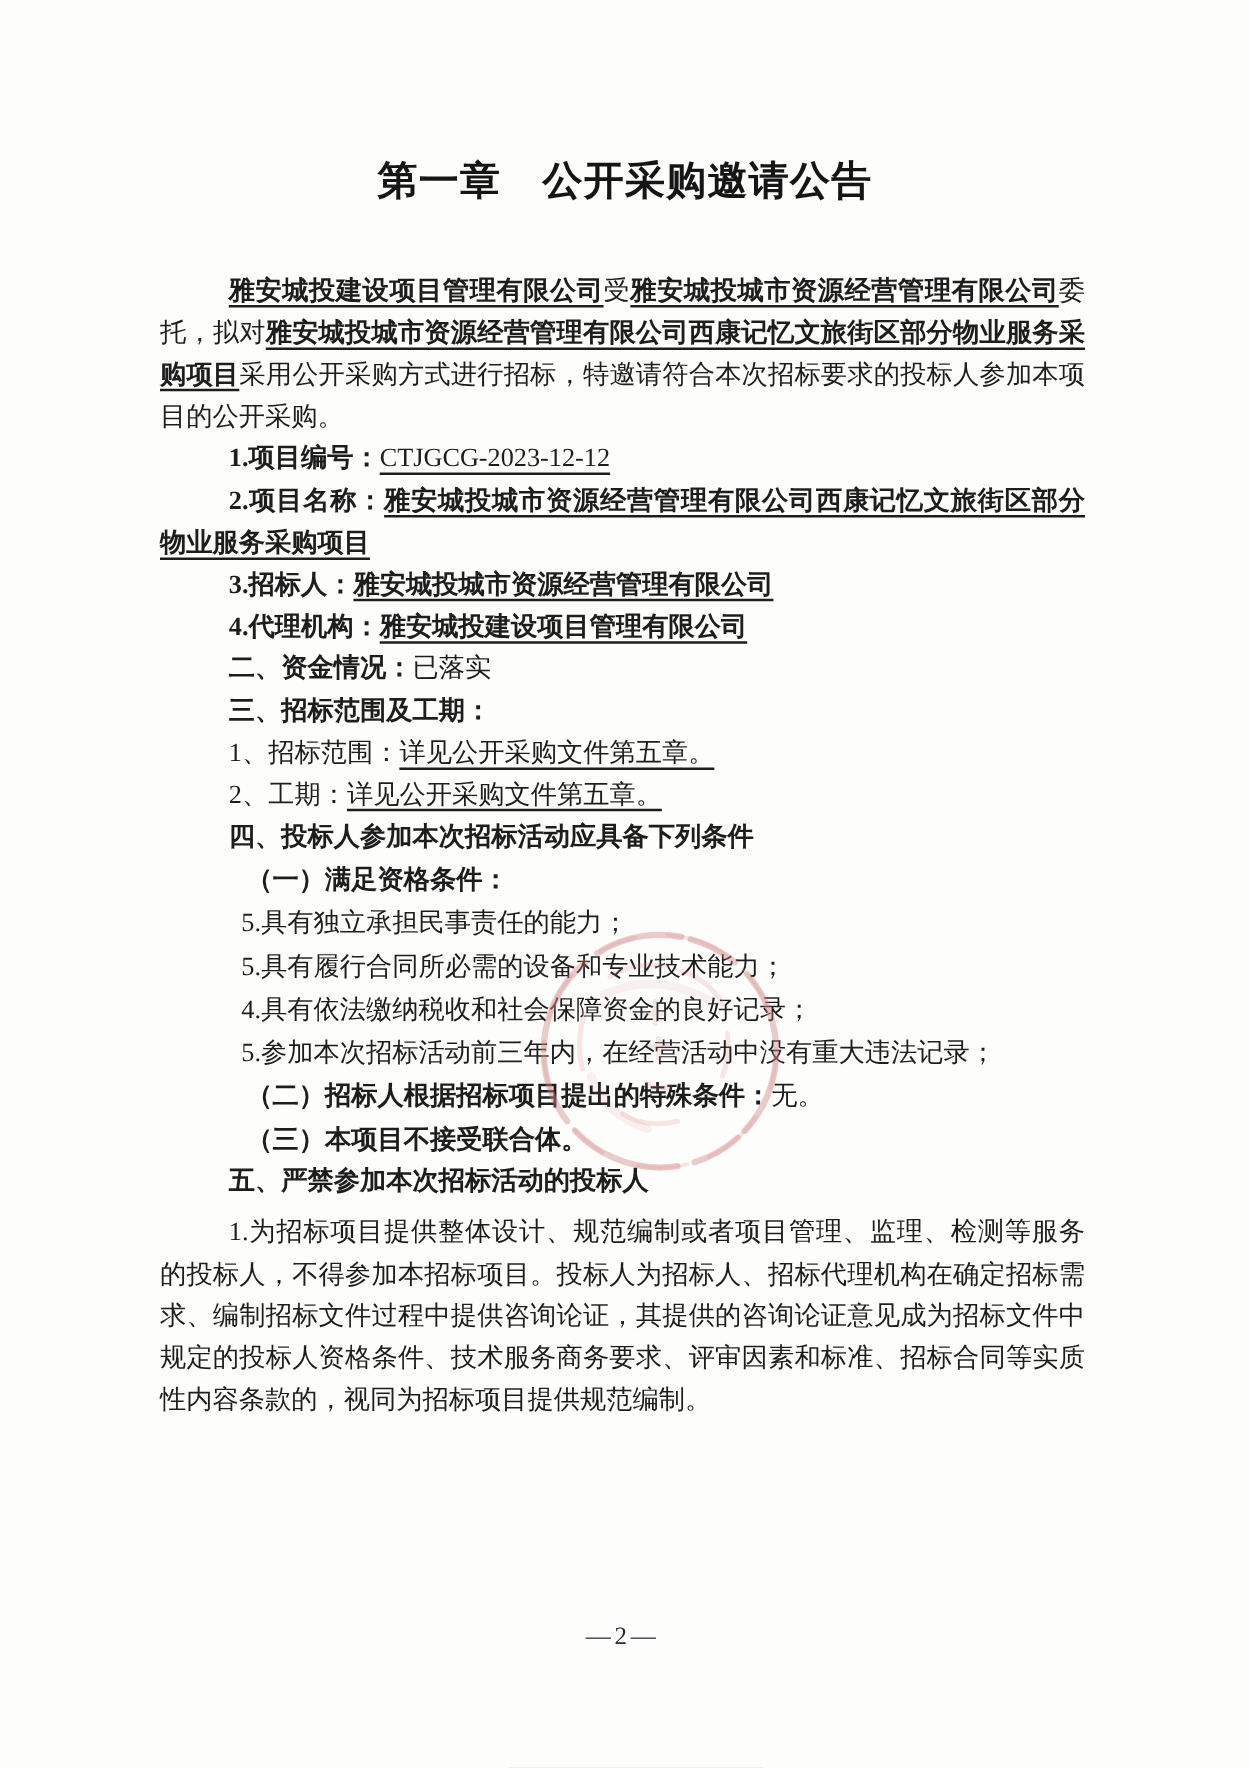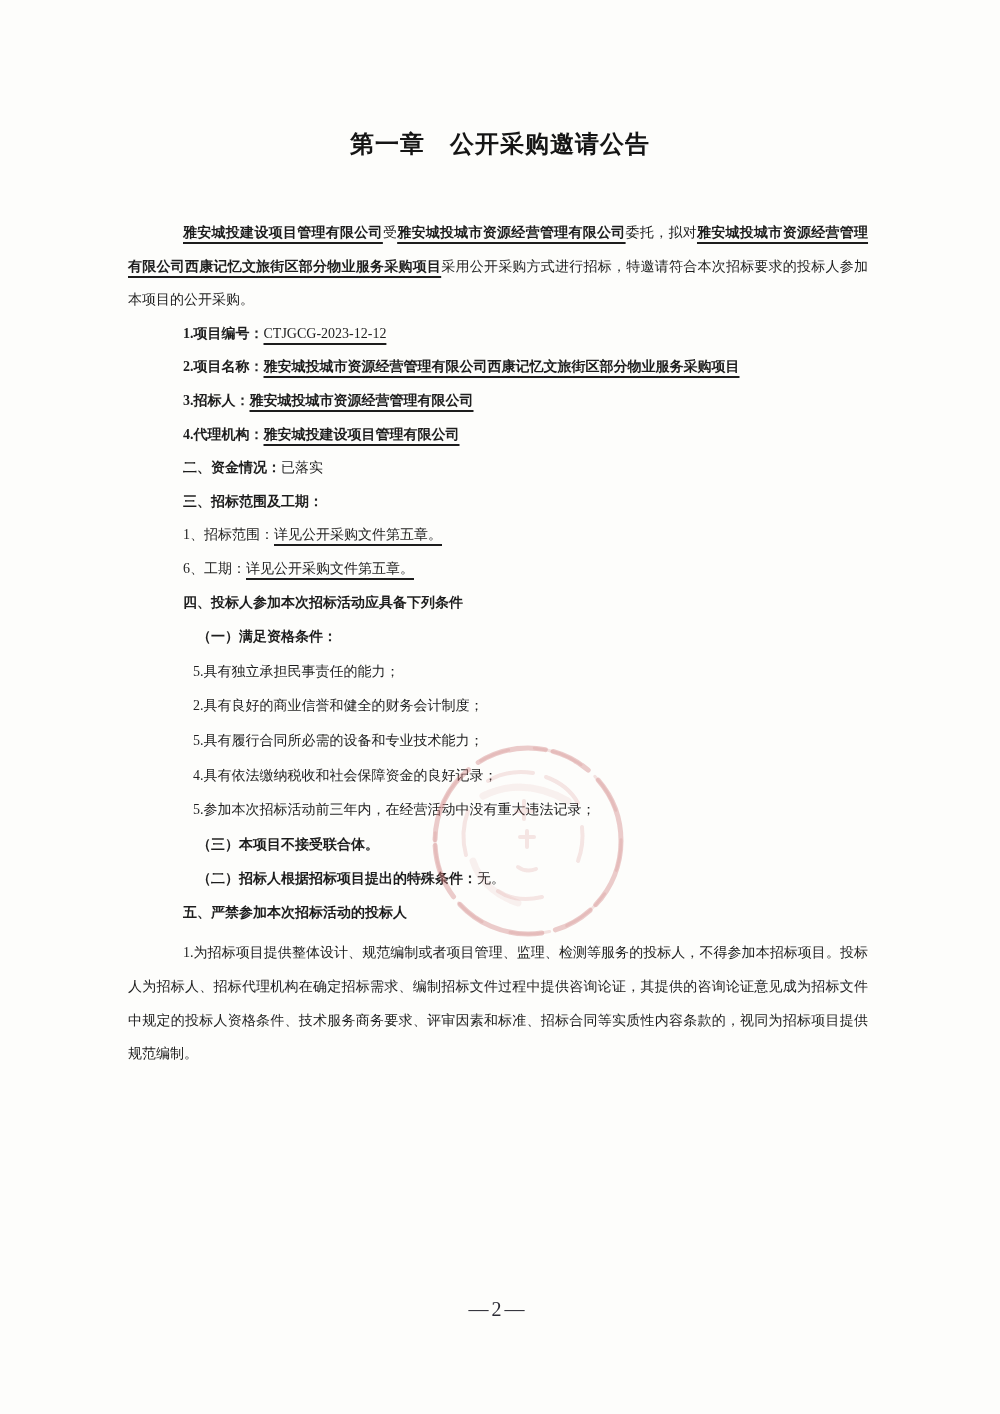--- a/index.html
+++ b/index.html
@@ -11,28 +11,28 @@
     font-family:"Liberation Serif","DejaVu Serif",serif;
     color:#1d1d1d;
     overflow:hidden;
     box-sizing:border-box;
     padding-top:129px;
   }
   .content{
     position:relative;
     margin-left:128px;
     width:740px;
-    font-size:14px;
+    font-size:21px;
     line-height:33.6px;
     text-align:justify;
     text-justify:inter-ideograph;
   }
   h1.title{
     margin:0;
-    font-size:24px;
+    font-size:32px;
     line-height:30px;
     font-weight:bold;
     text-align:center;
     letter-spacing:1px;
     color:#151515;
   }
   p{margin:0;padding:0;}
   .intro{margin-top:57px;text-indent:55px;}
   .line{text-indent:55px;}
   .line2{text-indent:69px;}
@@ -82,34 +82,33 @@
     <p class="line"><span class="b">3.招标人：</span><span class="b u">雅安城投城市资源经营管理有限公司</span></p>
 
     <p class="line"><span class="b">4.代理机构：</span><span class="b u">雅安城投建设项目管理有限公司</span></p>
 
     <p class="line"><span class="b">二、资金情况：</span><span>已落实</span></p>
 
     <p class="line b">三、招标范围及工期：</p>
 
     <p class="line"><span>1、招标范围：</span><span class="u">详见公开采购文件第五章。</span></p>
 
-    <p class="line"><span>6、工期：</span><span class="u">详见公开采购文件第五章。</span></p>
+    <p class="line"><span>2、工期：</span><span class="u">详见公开采购文件第五章。</span></p>
 
 
     <p class="line b">四、投标人参加本次招标活动应具备下列条件</p>
 
     <div class="cond">
       <p class="line2 b qhead">（一）满足资格条件：</p>
       <p class="line3">5.具有独立承担民事责任的能力；</p>
-      <p class="line3">2.具有良好的商业信誉和健全的财务会计制度；</p>
       <p class="line3">5.具有履行合同所必需的设备和专业技术能力；</p>
       <p class="line3">4.具有依法缴纳税收和社会保障资金的良好记录；</p>
       <p class="line3">5.参加本次招标活动前三年内，在经营活动中没有重大违法记录；</p>
+      <p class="line2"><span class="b">（二）招标人根据招标项目提出的特殊条件：</span><span>无。</span></p>
       <p class="line2 b">（三）本项目不接受联合体。</p>
-      <p class="line2"><span class="b">（二）招标人根据招标项目提出的特殊条件：</span><span>无。</span></p>
     </div>
 
     <p class="line b">五、严禁参加本次招标活动的投标人</p>
 
     <p class="final-para">1.为招标项目提供整体设计、规范编制或者项目管理、监理、检测等服务的投标人，不得参加本招标项目。投标人为招标人、招标代理机构在确定招标需求、编制招标文件过程中提供咨询论证，其提供的咨询论证意见成为招标文件中规定的投标人资格条件、技术服务商务要求、评审因素和标准、招标合同等实质性内容条款的，视同为招标项目提供规范编制。</p>
 
   </div>
 
   <svg class="stamp" viewBox="0 0 200 200" xmlns="http://www.w3.org/2000/svg">
     <g fill="none" stroke-linecap="round">

